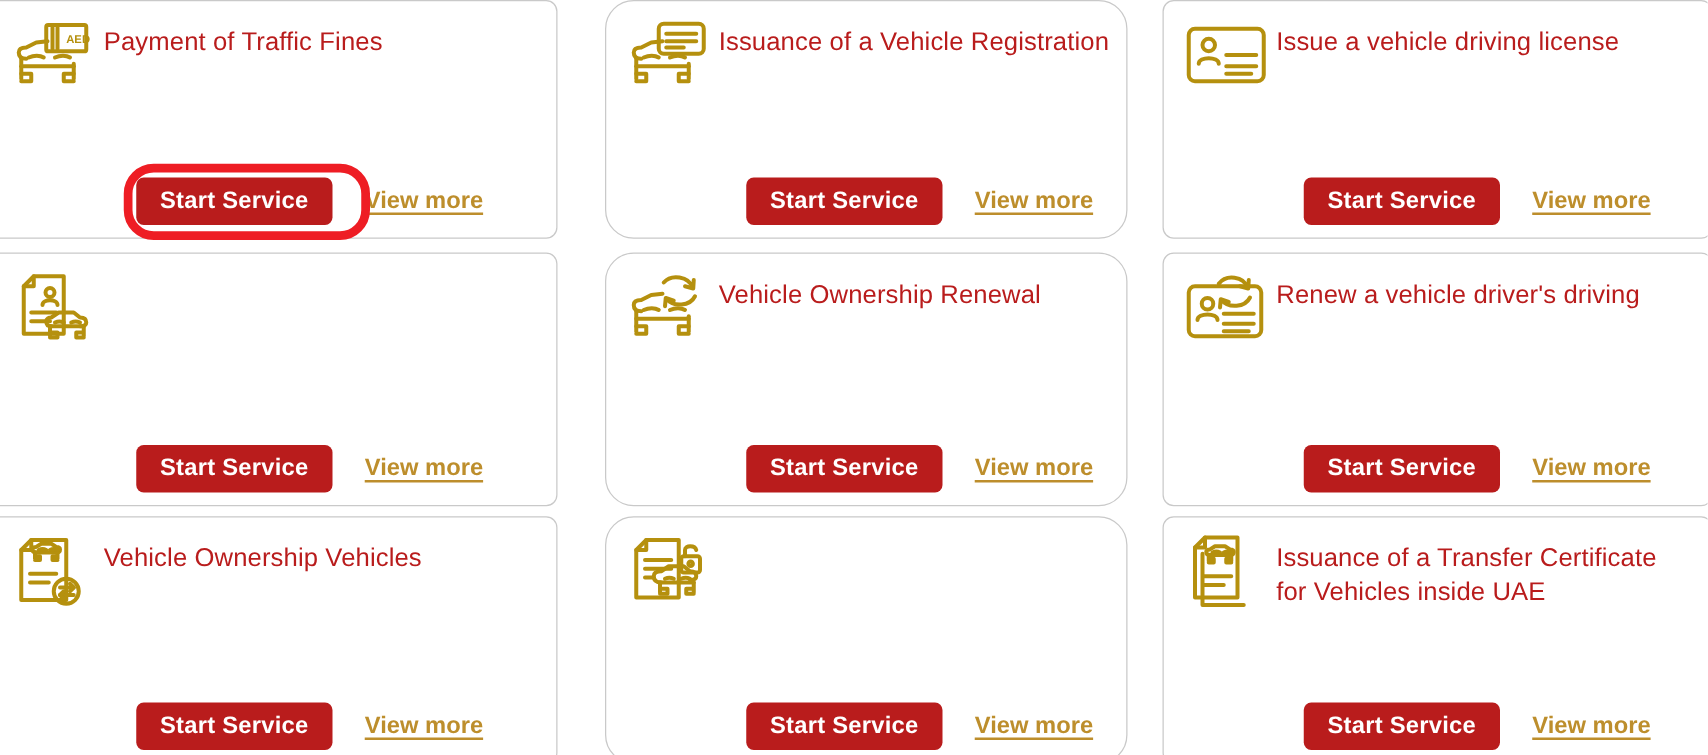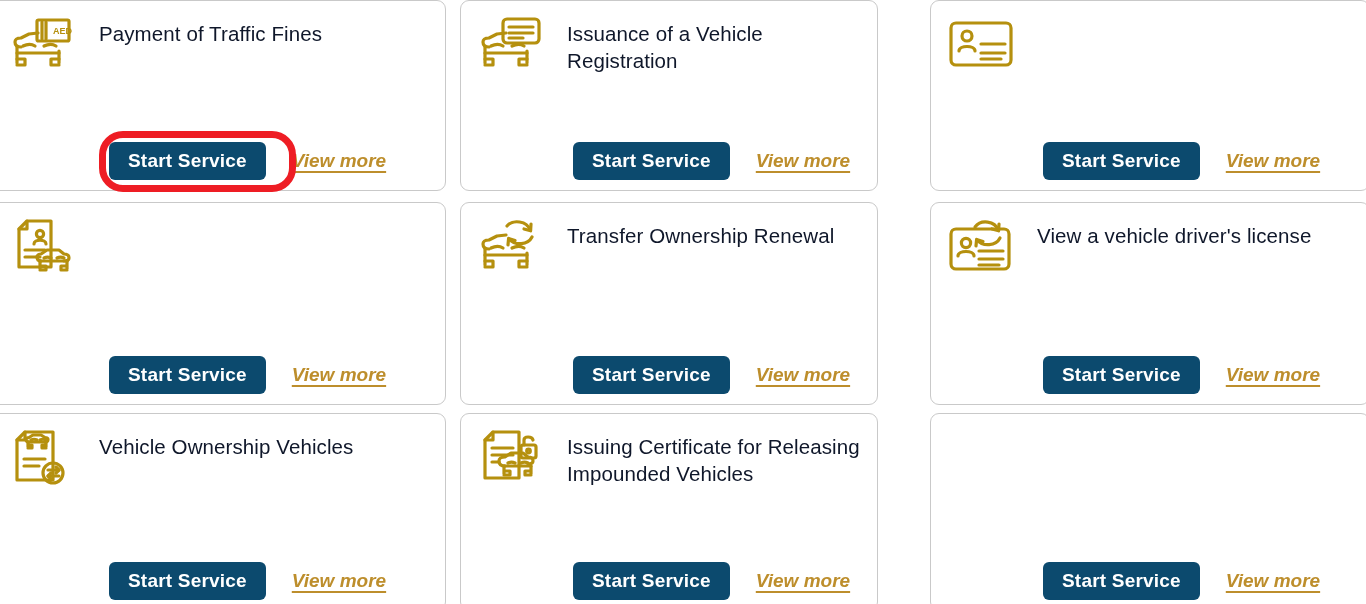--- a/index.html
+++ b/index.html
@@ -27,21 +27,21 @@
   .card {
     position: absolute;
     box-sizing: border-box;
     background: #ffffff;
     border: 1px solid #c9c9c9;
     border-radius: 9px;
   }
 
   
   .col-0 { left: -12px;  width: 458px; }
-  .col-1 { left: 460px;  width: 418px; }
+  .col-1 { left: 484px;  width: 418px; border-radius: 23px; }
   .col-2 { left: 930px;  width: 440px; }
 
   .row-0 { top: 0px;   height: 191px; }
   .row-1 { top: 202px; height: 203px; }
   .row-2 { top: 413px; height: 198px; }
 
   .card-head {
     position: absolute;
     top: 14px;
     left: 0;
@@ -62,44 +62,44 @@
   }
   .card-icon svg {
     display: block;
     width: 72px;
     height: 62px;
     overflow: visible;
   }
 
   .card-title {
     flex: 1 1 auto;
-    color: #0f172a;
+    color: #b91c1c;
     font-size: 20.5px;
     line-height: 27px;
     letter-spacing: 0.1px;
     padding-top: 5px;
-    margin-left: 20px;
+    margin-left: 4px;
     font-weight: 400;
     white-space: pre-line;
   }
 
   .card-actions {
     position: absolute;
     bottom: 10px;
     display: flex;
     align-items: center;
     gap: 26px;
   }
   .col-0 .card-actions { left: 120px; }
   .col-1 .card-actions { left: 112px; }
   .col-2 .card-actions { left: 112px; }
 
   .start-btn {
     display: inline-block;
-    background: #0c4a6e;
+    background: #b91c1c;
     color: #ffffff;
     font-size: 19px;
     font-weight: bold;
     letter-spacing: 0.2px;
     border: none;
     border-radius: 6px;
     padding: 9px 19px 10px 19px;
     cursor: pointer;
     font-family: "Liberation Sans", sans-serif;
     line-height: 1;
@@ -108,21 +108,20 @@
 
   .view-more {
     color: #bd8e2c;
     font-size: 19px;
     font-weight: bold;
     text-decoration: underline;
     text-underline-offset: 4px;
     text-decoration-thickness: 2px;
     cursor: pointer;
     white-space: nowrap;
-    font-style: italic;
   }
 
   
   .highlight-ring {
     position: absolute;
     border: 7px solid #ee1d24;
     border-radius: 24px;
     pointer-events: none;
     box-sizing: border-box;
     left: 99px;
@@ -189,20 +188,21 @@
   <div class="card col-2 row-0">
     <div class="card-head">
       <span class="card-icon">
         <svg viewBox="0 0 72 62" fill="none" stroke="#b5900e" stroke-width="3.2" stroke-linecap="round" stroke-linejoin="round">
           <rect x="6" y="8" width="60" height="42" rx="5"></rect>
           <circle cx="22" cy="21" r="5"></circle>
           <path d="M14 36 C14 30 30 30 30 36"></path>
           <path d="M36 29 L60 29 M36 38 L60 38 M36 44 L56 44"></path>
         </svg>
       </span>
+      <span class="card-title">Issue a vehicle driving license</span>
     </div>
     <div class="card-actions">
       <button class="start-btn">Start Service</button>
       <a class="view-more">View more</a>
     </div>
   </div>
 
   <div class="card col-0 row-1">
     <div class="card-head">
       <span class="card-icon">
@@ -238,21 +238,21 @@
           <path d="M52 44 L44 44 L44 50 L52 50"></path>
           <path d="M10 38 L52 38"></path>
           <path d="M16 31 C20 29 25 29 28 31"></path>
           <path d="M37 31 C41 29 46 29 49 31"></path>
           <path d="M32 9 C38 2 52 4 55 13"></path>
           <path d="M56 7 L55.6 13.8 L49 12"></path>
           <path d="M57 20 C53 28 40 29 34 22"></path>
           <path d="M33 28 L33.6 21.4 L40 23.5"></path>
         </svg>
       </span>
-      <span class="card-title">Transfer Ownership Renewal</span>
+      <span class="card-title">Vehicle Ownership Renewal</span>
     </div>
     <div class="card-actions">
       <button class="start-btn">Start Service</button>
       <a class="view-more">View more</a>
     </div>
   </div>
 
   <div class="card col-2 row-1">
     <div class="card-head">
       <span class="card-icon">
@@ -260,21 +260,21 @@
           <rect x="6" y="12" width="58" height="40" rx="5"></rect>
           <circle cx="21" cy="26" r="4.6"></circle>
           <path d="M13 39 C13 33 29 33 29 39"></path>
           <path d="M34 34 L58 34 M34 42 L58 42 M34 48 L54 48"></path>
           <path d="M30 10 C36 2 50 4 53 13"></path>
           <path d="M54 7 L53.6 13.8 L47 12"></path>
           <path d="M55 21 C51 29 38 30 32 23"></path>
           <path d="M31 29 L31.6 22.4 L38 24.5"></path>
         </svg>
       </span>
-      <span class="card-title">View a vehicle driver's license</span>
+      <span class="card-title">Renew a vehicle driver's driving</span>
     </div>
     <div class="card-actions">
       <button class="start-btn">Start Service</button>
       <a class="view-more">View more</a>
     </div>
   </div>
 
   <div class="card col-0 row-2">
     <div class="card-head">
       <span class="card-icon">
@@ -313,30 +313,46 @@
           <path d="M29 38 L29 46 M29 43 L35 43 L35 47 L29 47"></path>
           <path d="M56 38 L56 46 M56 43 L50 43 L50 47 L56 47"></path>
           <path d="M29 38 L56 38"></path>
           <path d="M33 35 C35 34 38 34 40 35"></path>
           <path d="M46 35 C48 34 51 34 53 35"></path>
           <rect x="46" y="17" width="15" height="13" rx="2"></rect>
           <path d="M49 17 L49 12 C49 8 57 8 58 12"></path>
           <circle cx="53.5" cy="23" r="1.8"></circle>
         </svg>
       </span>
-      <span class="card-title">Issuing Certificate for Releasing
-Impounded Vehicles</span>
     </div>
     <div class="card-actions">
       <button class="start-btn">Start Service</button>
       <a class="view-more">View more</a>
     </div>
   </div>
 
   <div class="card col-2 row-2">
+    <div class="card-head">
+      <span class="card-icon">
+        <svg viewBox="0 0 72 62" fill="none" stroke="#b5900e" stroke-width="3.2" stroke-linecap="round" stroke-linejoin="round">
+          <path d="M17 15 L17 56 L50 56"></path>
+          <path d="M11 10 L19 2 L45 2 L45 50 L11 50 Z"></path>
+          <path d="M19 2 L19 10 L11 10"></path>
+          <path d="M23 16 C21 16 20 15 20 13.5 C20 12 21.5 11.5 23 11.5 L27 9 L35 9 L39 11.5 C41 11.5 42 12 42 13.5 C42 15 41 16 39 16"></path>
+          <path d="M22 16 L22 21 M22 19 L26 19 L26 22 L22 22"></path>
+          <path d="M40 16 L40 21 M40 19 L36 19 L36 22 L40 22"></path>
+          <path d="M22 16 L40 16"></path>
+          <path d="M25 14 C27 13 29 13 31 14"></path>
+          <path d="M34 14 C36 13 38 13 40 14"></path>
+          <path d="M18 33 L40 33 M18 40 L34 40"></path>
+        </svg>
+      </span>
+      <span class="card-title">Issuance of a Transfer Certificate
+for Vehicles inside UAE</span>
+    </div>
     <div class="card-actions">
       <button class="start-btn">Start Service</button>
       <a class="view-more">View more</a>
     </div>
   </div>
 
   <div class="highlight-ring"></div>
 
 </div>
 

